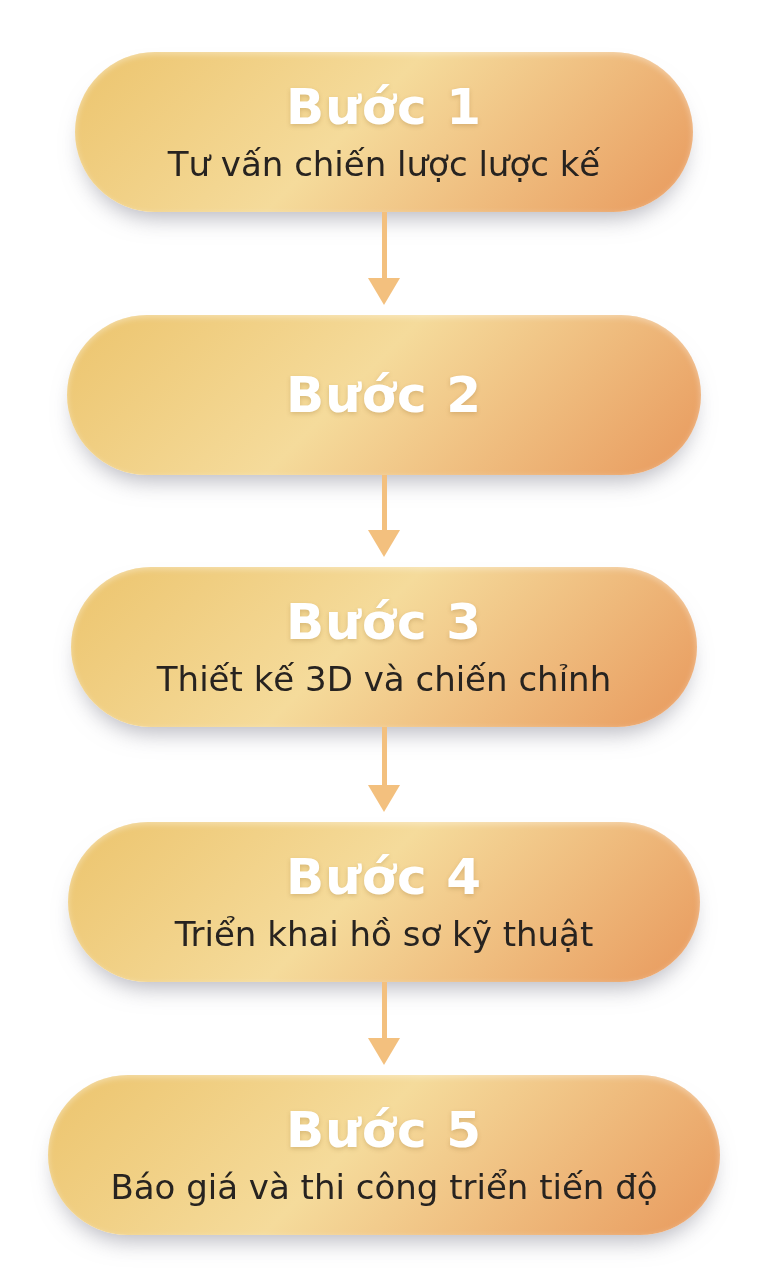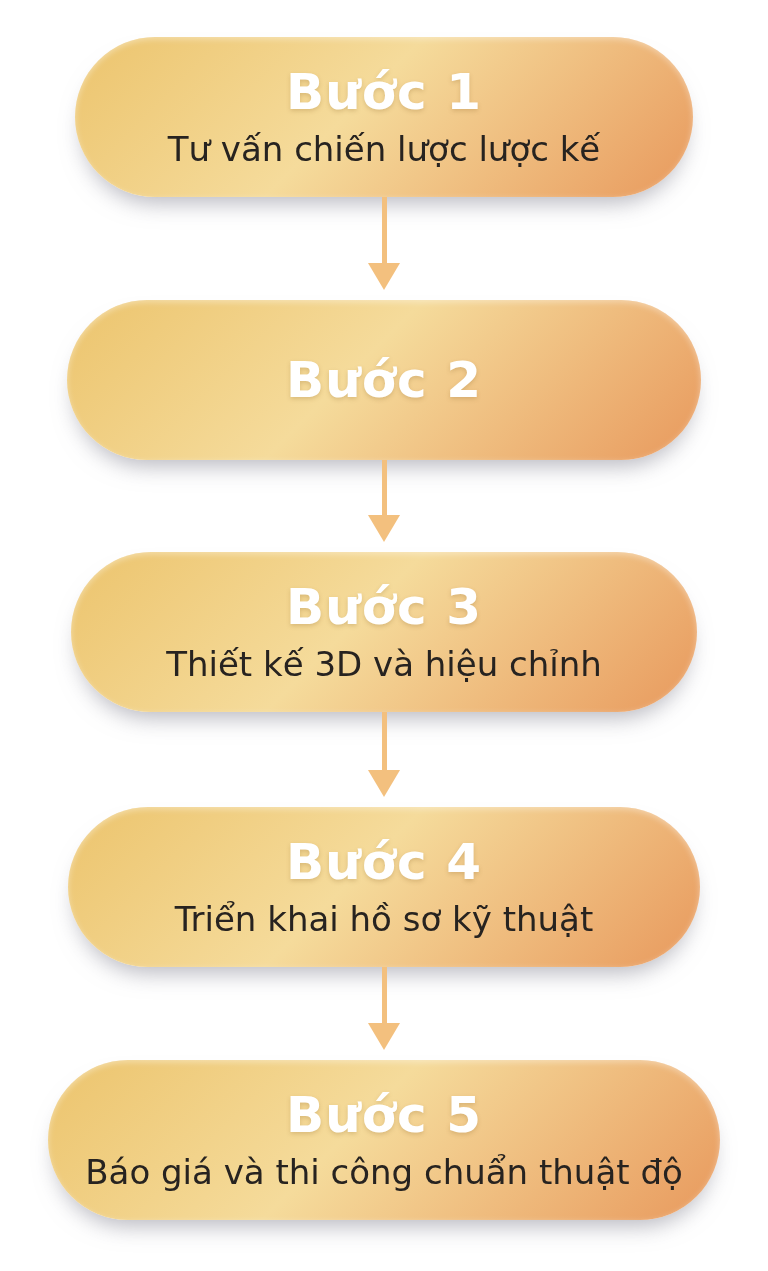--- a/index.html
+++ b/index.html
@@ -17,21 +17,21 @@
     --grad-mid:   #f5db9b;
     --grad-end:   #e8995d;
     --arrow:      #f3c07e;
     --title:      #ffffff;
     --subtitle:   #272320;
   }
 
   .canvas {
     width: 768px;
     height: 1271px;
-    padding-top: 37px;
+    padding-top: 52px;
     display: flex;
     flex-direction: column;
     align-items: center;
   }
 
   .step {
     height: 160px;
     border-radius: 80px;
     background: linear-gradient(135deg, var(--grad-start) 0%, var(--grad-mid) 45%, var(--grad-end) 100%);
     box-shadow: 0 14px 22px -8px rgba(125, 125, 140, 0.55),
@@ -115,36 +115,36 @@
     <h2 class="step-title">Bước 2</h2>
   </section>
 
   <div class="arrow">
     <span class="arrow-line"></span>
     <span class="arrow-head"></span>
   </div>
 
   <section class="step">
     <h2 class="step-title">Bước 3</h2>
-    <p class="step-subtitle">Thiết kế 3D và hiệu chỉnh</p>
+    <p class="step-subtitle">Thiết kế 3D và chiến chỉnh</p>
   </section>
 
   <div class="arrow">
     <span class="arrow-line"></span>
     <span class="arrow-head"></span>
   </div>
 
   <section class="step">
     <h2 class="step-title">Bước 4</h2>
     <p class="step-subtitle">Triển khai hồ sơ kỹ thuật</p>
   </section>
 
   <div class="arrow">
     <span class="arrow-line"></span>
     <span class="arrow-head"></span>
   </div>
 
   <section class="step">
     <h2 class="step-title">Bước 5</h2>
-    <p class="step-subtitle">Báo giá và thi công chuẩn thuật độ</p>
+    <p class="step-subtitle">Báo giá và thi công triển tiến độ</p>
   </section>
 
 </div>
 
 </body></html>

